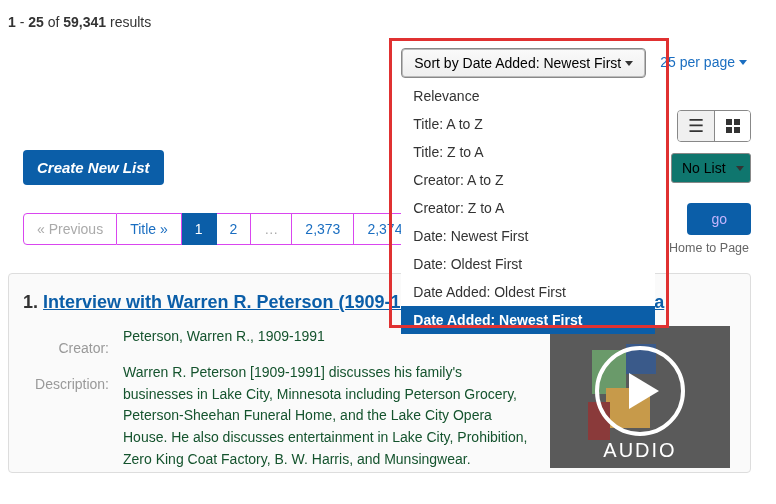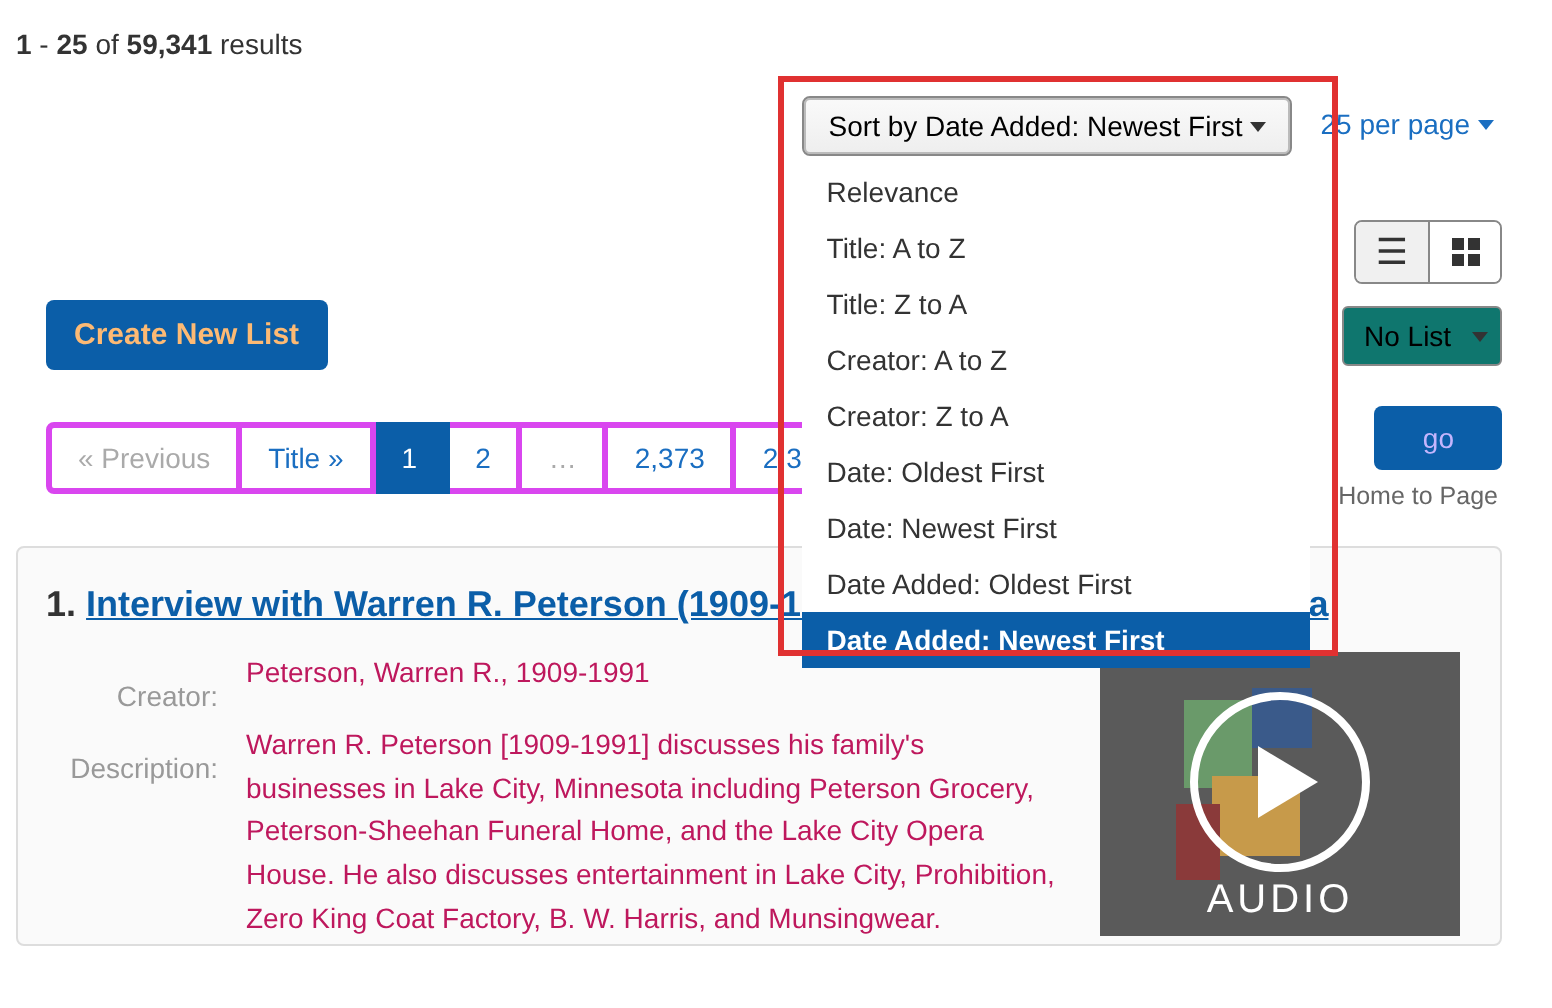--- a/index.html
+++ b/index.html
@@ -53,46 +53,46 @@
   .perpage .caret { border-top-color:#1a6ec1; }
   
   .view-toggle { display:flex; border:1px solid #888; border-radius:4px; overflow:hidden; margin-top:34px; }
   .view-btn { width:36px;height:30px;display:flex;align-items:center;justify-content:center;background:#fff;cursor:pointer;font-size:18px;color:#333; }
   .view-btn.active { background:#f0f0f0; }
   .view-btn + .view-btn { border-left:1px solid #888; }
   .grid-glyph { display:grid;grid-template-columns:6px 6px;grid-template-rows:6px 6px;gap:2px; }
   .grid-glyph span{background:#333;}
   
   .mid-row { display:flex;justify-content:space-between;align-items:center;margin:8px 0 18px 18px; }
-  .btn-primary { background:#0b5ea8;color:#fdba74;border:none;border-radius:4px;padding:9px 14px;font-size:15px;font-weight:600;cursor:pointer; }
+  .btn-primary { background:#0b5ea8;color:#ffffff;border:none;border-radius:4px;padding:9px 14px;font-size:15px;font-weight:600;cursor:pointer;font-style:italic; }
   .nolist { border:1px solid #888;border-radius:3px;padding:6px 24px 6px 10px;font-size:14px;background:#0f766e;appearance:none;position:relative; }
   .nolist-wrap{position:relative;display:inline-block;}
   .nolist-wrap::after{content:"";position:absolute;right:7px;top:50%;margin-top:-2px;width:0;height:0;border-left:4px solid transparent;border-right:4px solid transparent;border-top:5px solid #333;pointer-events:none;}
   
   .pag-row{display:flex;justify-content:space-between;align-items:center;margin:0 0 18px 18px;}
   .pagination{display:flex;}
-  .page-btn{border:3px solid #d946ef;padding:7px 13px;font-size:14px;color:#1a6ec1;background:#fff;cursor:pointer;}
+  .page-btn{border:1px solid #d946ef;padding:7px 13px;font-size:14px;color:#1a6ec1;background:#fff;cursor:pointer;}
   .page-btn.disabled{color:#aaa;cursor:default;}
   .page-btn.active{background:#0b5ea8;color:#fff;border-color:#0b5ea8;}
   .page-btn+.page-btn{border-left:none;}
   .page-btn:first-child{border-radius:4px 0 0 4px;}
   .page-btn:last-child{border-radius:0 4px 4px 0;}
   .jump-wrap{text-align:right;}
   .jump-input-row{display:flex;justify-content:flex-end;gap:0;}
   .go-btn{background:#0b5ea8;color:#c4b5fd;border:none;border-radius:4px;padding:8px 24px;font-size:14px;cursor:pointer;}
   .jump-label{font-size:12.5px;color:#666;margin-top:6px;padding-right:2px;}
   
   .result-card{border:1px solid #ddd;border-radius:4px;background:#fafafa;padding:16px 20px 0 14px;margin-left:3px;}
   .result-title{font-size:18px;font-weight:700;color:#333;margin-bottom:12px;line-height:1.35;}
   .result-title a{color:#0b5ea8;text-decoration:underline;}
   .result-body{display:flex;gap:20px;align-items:flex-start;}
   .meta{flex:1;}
   .meta-row{display:flex;margin-bottom:2px;font-size:14px;line-height:1.55;}
   .meta-label{width:100px;text-align:right;color:#999;padding-right:14px;flex-shrink:0;margin-top:12px;}
-  .meta-val{color:#be185d;}
+  .meta-val{color:#14532d;}
   .thumb{width:180px;height:142px;position:relative;background:#5a5a5a;display:flex;flex-direction:column;align-items:center;justify-content:center;flex-shrink:0;}
   .thumb svg{position:absolute;}
   .thumb .play-circle{width:90px;height:90px;border:4px solid #fff;border-radius:50%;display:flex;align-items:center;justify-content:center;margin-top:-12px;z-index:2;}
   .thumb .play-tri{width:0;height:0;border-top:18px solid transparent;border-bottom:18px solid transparent;border-left:30px solid #fff;margin-left:8px;}
   .thumb .audio-label{position:absolute;bottom:6px;color:#fff;font-size:20px;letter-spacing:2px;font-weight:400;z-index:2;}
   .thumb .shapes{position:absolute;top:18px;left:38px;z-index:1;}
 </style>
 </head>
 <body>
 
@@ -106,22 +106,22 @@
     <button class="sort-btn">
       <span>Sort by Date Added: Newest First</span>
       <span class="caret"></span>
     </button>
     <div class="sort-menu" id="sort-menu">
         <div class="sort-item">Relevance</div>
         <div class="sort-item">Title: A to Z</div>
         <div class="sort-item">Title: Z to A</div>
         <div class="sort-item">Creator: A to Z</div>
         <div class="sort-item">Creator: Z to A</div>
+        <div class="sort-item">Date: Newest First</div>
         <div class="sort-item">Date: Oldest First</div>
-        <div class="sort-item">Date: Newest First</div>
         <div class="sort-item">Date Added: Oldest First</div>
         <div class="sort-item selected">Date Added: Newest First</div>
       </div>
   </div>
   <div style="display:flex;flex-direction:column;align-items:flex-end;">
     <div class="perpage">
       <span>25 per page</span>
       <span class="caret"></span>
     </div>
     <div class="view-toggle">

